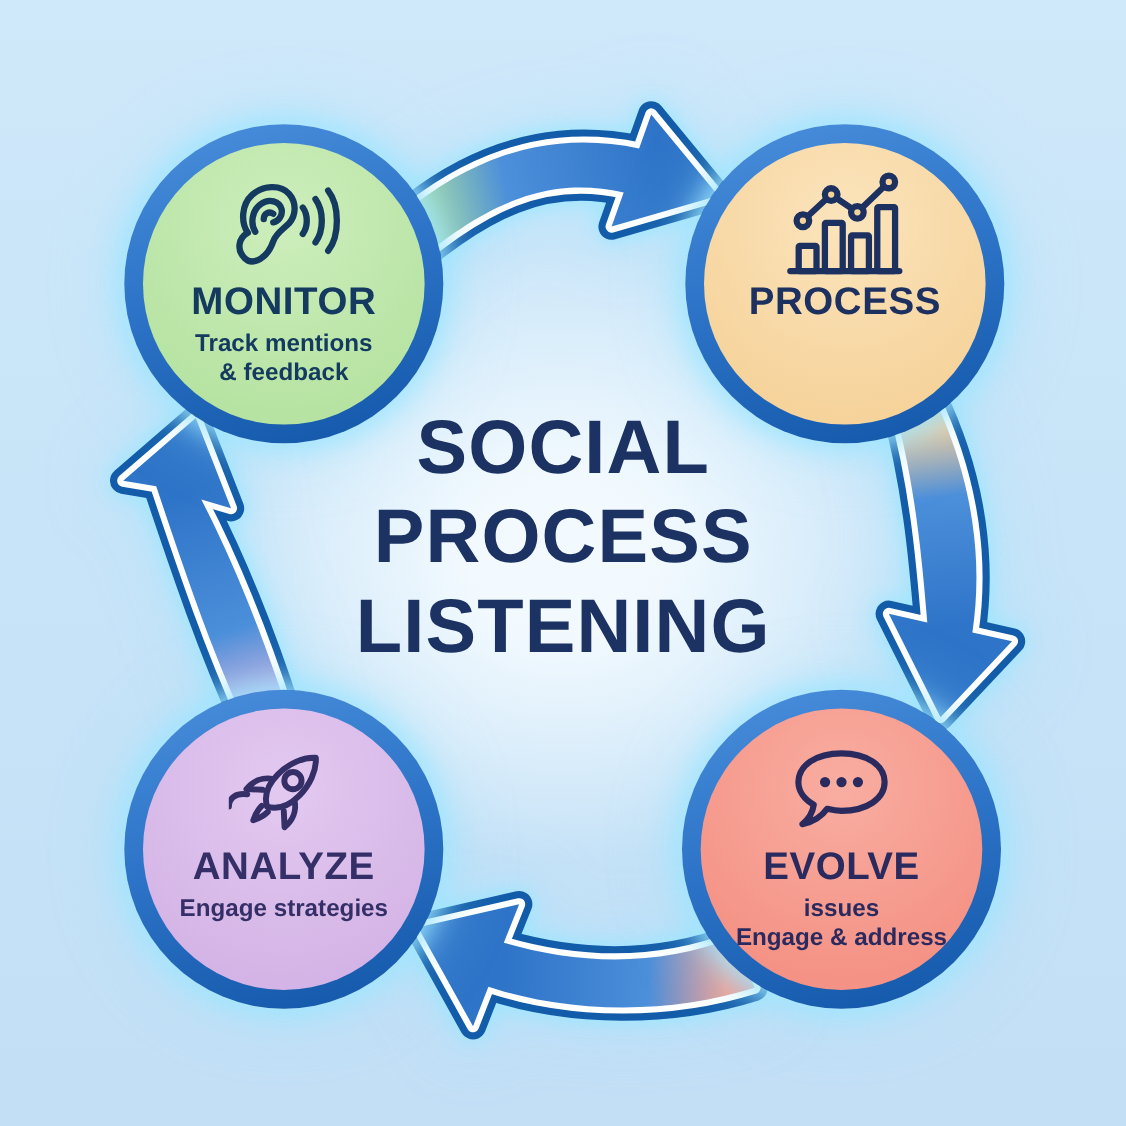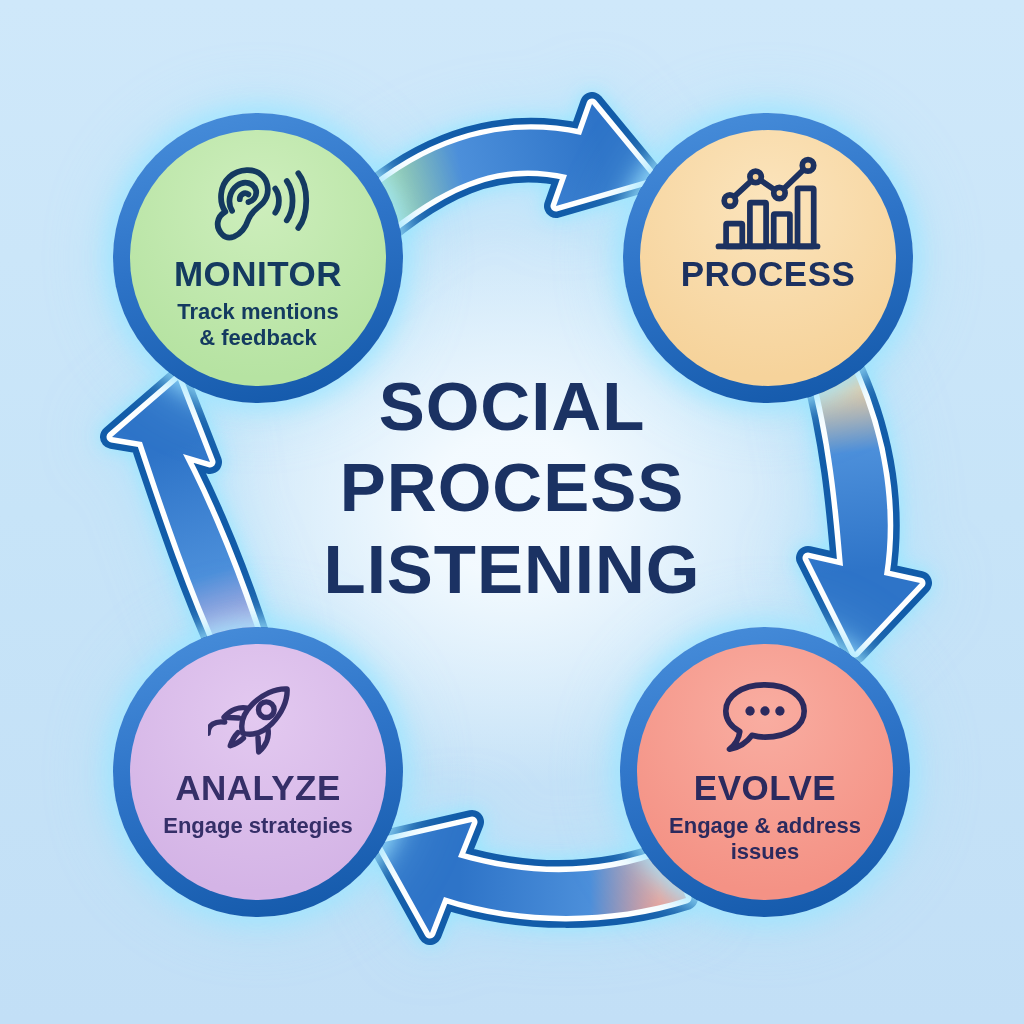--- a/index.html
+++ b/index.html
@@ -162,22 +162,22 @@
         <div class="stage-icon">
           <svg width="112" height="90" viewBox="0 0 120 95" fill="none" stroke-width="6" stroke-linecap="round" stroke-linejoin="round">
             <path d="M60 12 C35 12 18 24 18 40 C18 49 24 57 33 62 C32 70 28 76 22 81 C32 79 41 73 46 66 C50 67 55 68 60 68 C85 68 102 56 102 40 C102 24 85 12 60 12 Z"></path>
             <circle cx="44" cy="40" r="5" fill="var(--tc)" stroke="none"></circle>
             <circle cx="60" cy="40" r="5" fill="var(--tc)" stroke="none"></circle>
             <circle cx="76" cy="40" r="5" fill="var(--tc)" stroke="none"></circle>
           </svg>
         </div>
         <div class="stage-title">EVOLVE</div>
         <div class="stage-desc">
+          <span class="desc-line">issues</span>
           <span class="desc-line">Engage &amp; address</span>
-          <span class="desc-line">issues</span>
         </div>
       </div>
     </div>
   </div>
 
   <div class="stage stage-evolve">
     <div class="ring">
       <div class="fill">
         <div class="stage-icon">
           <svg width="100" height="98" viewBox="0 0 100 100" fill="none" stroke-width="5.5" stroke-linecap="round" stroke-linejoin="round">

